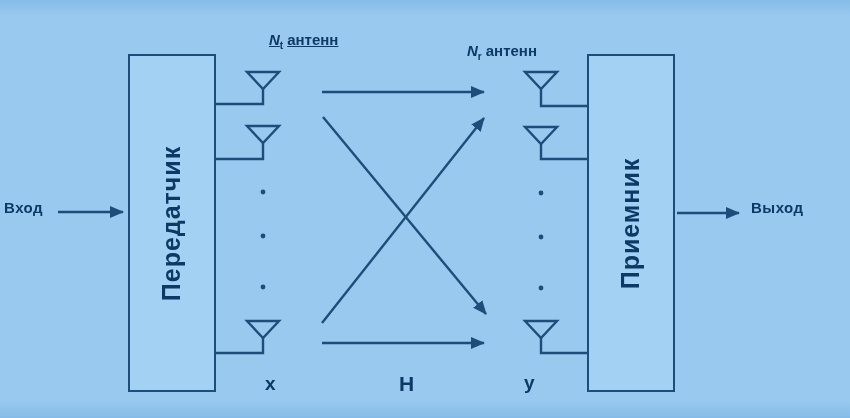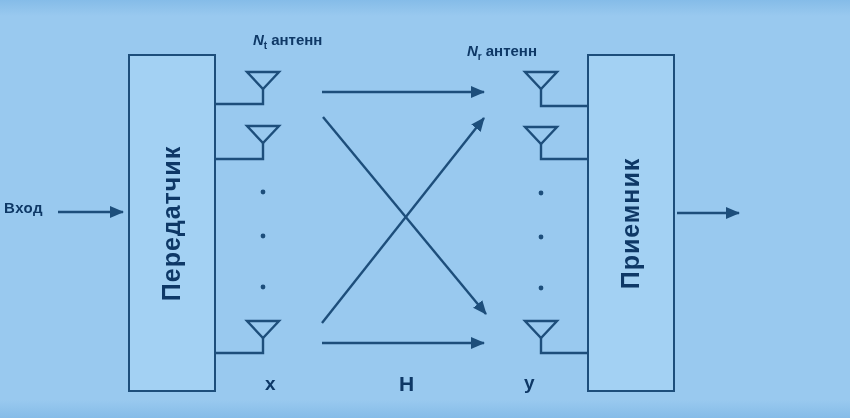--- a/index.html
+++ b/index.html
@@ -50,21 +50,21 @@
 
   .label { position: absolute; color: var(--text); }
   .io-label { font-size: 15px; font-weight: 600; letter-spacing: 0.5px; }
   #input-label  { left: 4px;   top: 199px; }
   #output-label { left: 751px; top: 199px; }
 
   .ant-label { font-size: 15px; font-weight: 600; }
   .ant-label i { font-style: italic; }
   .ant-label sub { font-size: 10px; }
   .ant-label .word { margin-left: 4px; }
-  #tx-ant-label { left: 253px; top: 31px; }
+  #tx-ant-label { left: 269px; top: 31px; text-decoration: underline; }
   #rx-ant-label { left: 467px; top: 42px; }
 
   .vec-label { font-weight: bold; color: var(--text); }
   #x-label { left: 265px; top: 373px; font-size: 19px; }
   #h-label { left: 399px; top: 372px; font-size: 21px; }
   #y-label { left: 524px; top: 372px; font-size: 19px; }
 </style>
 </head>
 <body>
 
@@ -126,20 +126,21 @@
 
   <div class="box" id="tx-box">
     <span class="box-label">Передатчик</span>
   </div>
 
   <div class="box" id="rx-box">
     <span class="box-label">Приемник</span>
   </div>
 
   <div class="label io-label" id="input-label">Вход</div>
+  <div class="label io-label" id="output-label">Выход</div>
 
   <div class="label ant-label" id="tx-ant-label">
     <i>N</i><sub>t</sub><span class="word">антенн</span>
   </div>
 
   <div class="label ant-label" id="rx-ant-label">
     <i>N</i><sub>r</sub><span class="word">антенн</span>
   </div>
 
   <div class="label vec-label" id="x-label">x</div>

